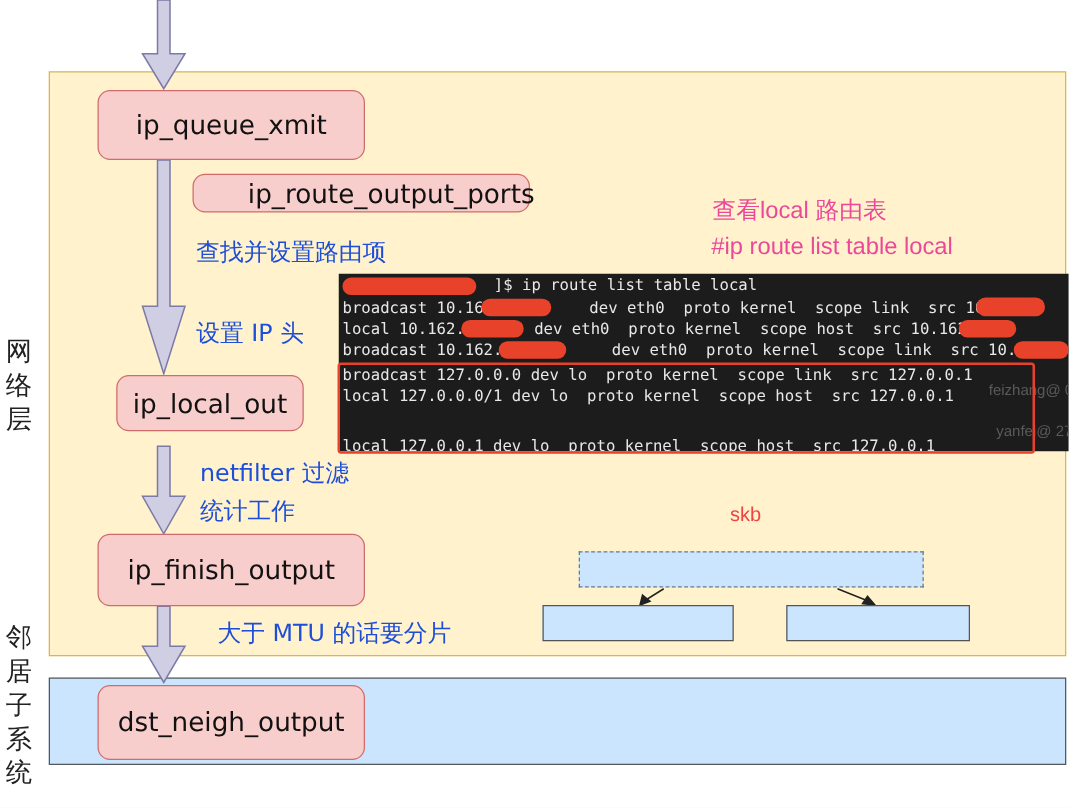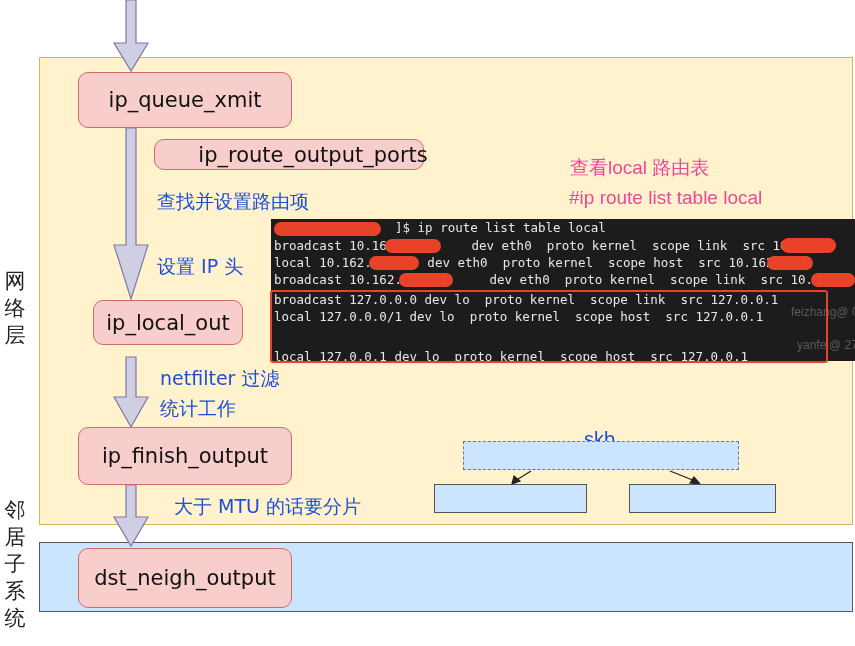--- a/index.html
+++ b/index.html
@@ -17,21 +17,21 @@
   .note { position:absolute; font-size:19px; color:#1d4ed8; white-space:nowrap; }
   .red-note { position:absolute; font-family:"Liberation Sans", sans-serif; font-size:19px; color:#ec4899; white-space:nowrap; }
   svg.arrows { position:absolute; left:0; top:0; }
   .term { position:absolute; left:271px; top:219px; width:584px; height:142px; background:#1c1c1c;
           font-family:"DejaVu Sans Mono", "Liberation Mono", monospace; font-size:12.5px; color:#e8e8e8; overflow:hidden; }
   .term .line { position:absolute; left:3px; white-space:pre; line-height:17px; }
   .redact { position:absolute; background:#e8432a; border-radius:8px; }
   .term-box { position:absolute; left:270px; top:290px; width:558px; height:73px; border:2px solid #e8432a;
               border-radius:3px; box-sizing:border-box; }
   .ghost { position:absolute; font-family:"Liberation Sans", sans-serif; font-size:12px; color:#5a5a5a; white-space:nowrap; }
-  .skb-label { position:absolute; left:584px; top:428px; font-family:"Liberation Sans", sans-serif; font-size:20px; color:#1d4ed8; }
+  .skb-label { position:absolute; left:584px; top:404px; font-family:"Liberation Sans", sans-serif; font-size:16px; color:#ef4444; }
   .skb-box { position:absolute; left:463px; top:441px; width:276px; height:29px; background:#cce5ff;
              border:1.5px dashed #6c7a86; box-sizing:border-box; }
   .frag { position:absolute; top:484px; height:29px; background:#cce5ff; border:1.5px solid #555;
           box-sizing:border-box; }
 </style>
 </head>
 <body>
 
 <div class="layer-net"></div>
 <div class="layer-neigh"></div>

